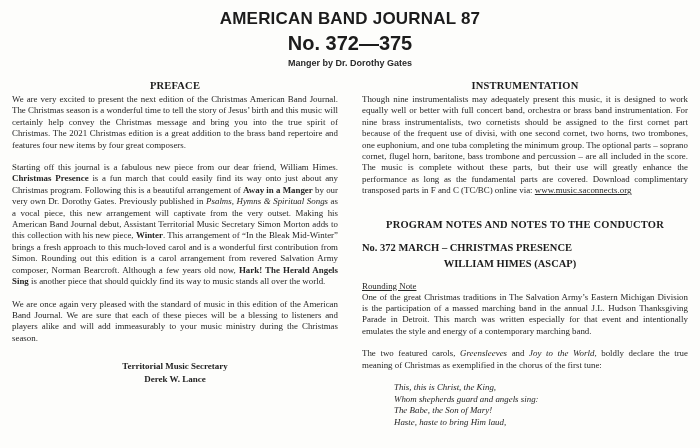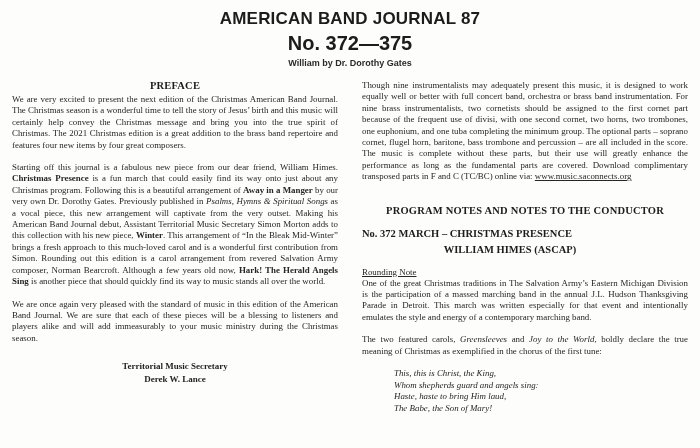--- a/index.html
+++ b/index.html
@@ -60,51 +60,52 @@
   }
 </style>
 </head>
 <body>
 
 <div class="page">
 
   <header class="doc-header">
     <div class="doc-title">AMERICAN BAND JOURNAL 87</div>
     <div class="doc-issue">No. 372—375</div>
-    <div class="doc-editor">William by Dr. Dorothy Gates</div>
+    <div class="doc-editor">Manger by Dr. Dorothy Gates</div>
   </header>
 
   <main class="columns">
 
     <section class="col">
       <h3 class="sec-heading">PREFACE</h3>
       <p class="body-par"><span>We are very excited to present the next edition of the Christmas American Band Journal. The Christmas season is a wonderful time to tell the story of Jesus’ birth and this music will certainly help convey the Christmas message and bring you into the true spirit of Christmas.  The 2021 Christmas edition is a great addition to the brass band repertoire and features four new items by four great composers.</span></p>
       <p class="body-par"><span>Starting off this journal is a fabulous new piece from our dear friend, William Himes. </span><span style="font-weight: bold;">Christmas Presence</span><span> is a fun march that could easily find its way onto just about any Christmas program.  Following this is a beautiful arrangement of </span><span style="font-weight: bold;">Away in a Manger</span><span> by our very own Dr. Dorothy Gates.  Previously published in </span><span style="font-style: italic;">Psalms, Hymns &amp; Spiritual Songs</span><span> as a vocal piece, this new arrangement will captivate from the very outset.  Making his American Band Journal debut, Assistant Territorial Music Secretary Simon Morton adds to this collection with his new piece, </span><span style="font-weight: bold;">Winter</span><span>.  This arrangement of “In the Bleak Mid-Winter” brings a fresh approach to this much-loved carol and is a wonderful first contribution from Simon.  Rounding out this edition is a carol arrangement from revered Salvation Army composer, Norman Bearcroft.  Although a few years old now, </span><span style="font-weight: bold;">Hark! The Herald Angels Sing</span><span> is another piece that should quickly find its way to music stands all over the world.</span></p>
       <p class="body-par"><span>We are once again very pleased with the standard of music in this edition of the American Band Journal.  We are sure that each of these pieces will be a blessing to listeners and players alike and will add immeasurably to your music ministry during the Christmas season.</span></p>
       <div class="signature">
         <div>Territorial Music Secretary</div>
         <div>Derek W. Lance</div>
       </div>
     </section>
 
     <section class="col">
       <div>
+        <h3 class="sec-heading">INSTRUMENTATION</h3>
         <p class="body-par"><span>Though nine instrumentalists may adequately present this music, it is designed to work equally well or better with full concert band, orchestra or brass band instrumentation. For nine brass instrumentalists, two cornetists should be assigned to the first cornet part because of the frequent use of divisi, with one second cornet, two horns, two trombones, one euphonium, and one tuba completing the minimum group. The optional parts – soprano cornet, flugel horn, baritone, bass trombone and percussion – are all included in the score. The music is complete without these parts, but their use will greatly enhance the performance as long as the fundamental parts are covered. Download complimentary transposed parts in F and C (TC/BC) online via: </span><span style="text-decoration: underline;">www.music.saconnects.org</span></p>
       </div>
 
       <div>
         <h3 class="sec-heading pn-heading">PROGRAM NOTES AND NOTES TO THE CONDUCTOR</h3>
         <div class="piece-title">No. 372 MARCH – CHRISTMAS PRESENCE</div>
         <div class="composer">WILLIAM HIMES (ASCAP)</div>
         <div class="note-label">Rounding Note</div>
         <p class="body-par"><span>One of the great Christmas traditions in The Salvation Army’s Eastern Michigan Division is the participation of a massed marching band in the annual J.L. Hudson Thanksgiving Parade in Detroit. This march was written especially for that event and intentionally emulates the style and energy of a contemporary marching band.</span></p>
         <p class="body-par"><span>The two featured carols, </span><span style="font-style: italic;">Greensleeves</span><span> and </span><span style="font-style: italic;">Joy to the World</span><span>, boldly declare the true meaning of Christmas as exemplified in the chorus of the first tune:</span></p>
         <div class="verse">
             <div>This, this is Christ, the King,</div>
             <div>Whom shepherds guard and angels sing:</div>
+            <div>The Babe, the Son of Mary!</div>
             <div>Haste, haste to bring Him laud,</div>
-            <div>The Babe, the Son of Mary!</div>
           </div>
       </div>
     </section>
 
   </main>
 </div>
 
 </body></html>

